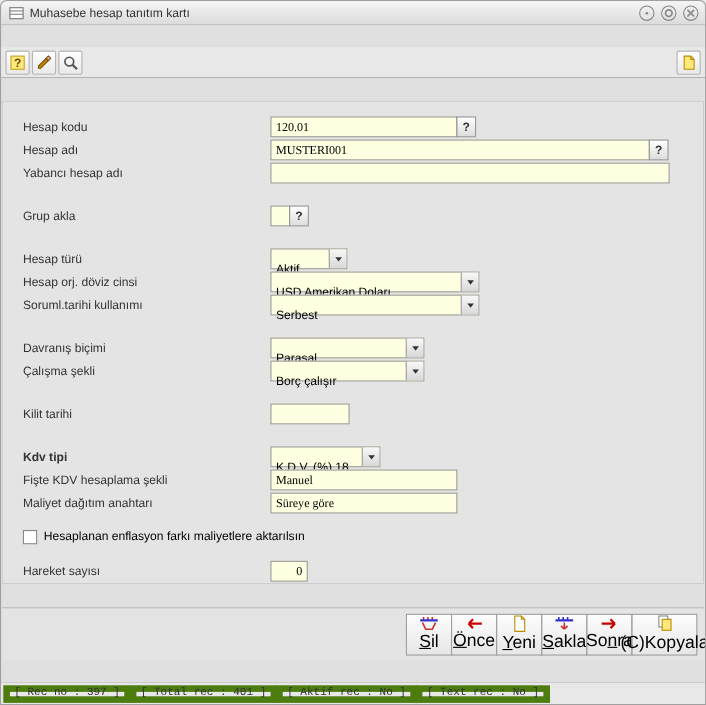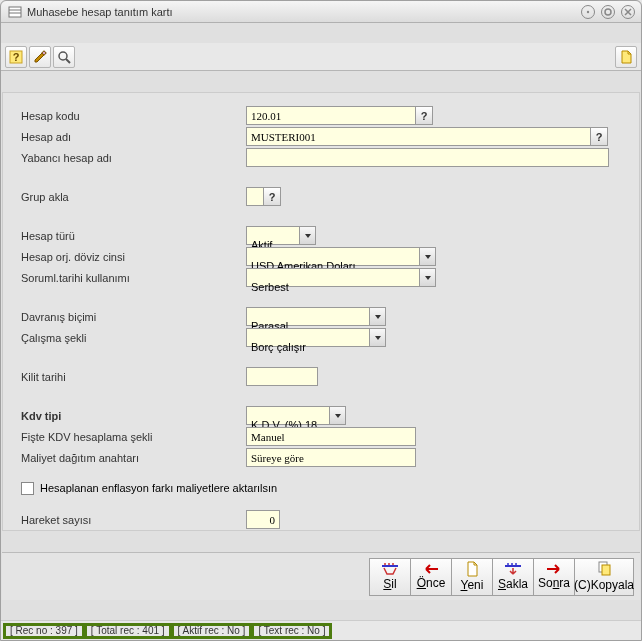--- a/index.html
+++ b/index.html
@@ -145,42 +145,43 @@
     width: 42px; height: 38px;
     border: 1px solid #a0a0a0;
     background: linear-gradient(to bottom, #fdfdfd, #e6e6e6);
     display: flex; flex-direction: column;
     align-items: center; justify-content: center;
     cursor: pointer; gap: 1px;
     margin-left: -1px;
   }
   .action-btn.wide { width: 60px; }
   .action-btn .bt-label {
-    font-size: 12px; color: #000;
+    font-size: 16px; color: #000;
     white-space: nowrap;
   }
   .action-btn .bt-label u { text-decoration: underline; }
 
   .statusbar {
     height: 20px;
     background: #e8e8e8;
     border-top: 1px solid #ccc;
     display: flex;
     align-items: center;
     padding: 0 2px;
     gap: 0;
   }
   .status-cell {
-    border: 3px solid #4d7c0f;
+    border: 6px solid #4d7c0f;
     padding: 1px 4px;
     font-size: 10px;
     color: #333;
     height: 16px;
     display: flex; align-items: center;
     margin-right: -1px;
+    font-family: Liberation Mono, monospace;
   }
 
   svg { display: block; }
 </style>
 </head>
 <body>
 
 <div class="window">
 
   <div class="titlebar">

